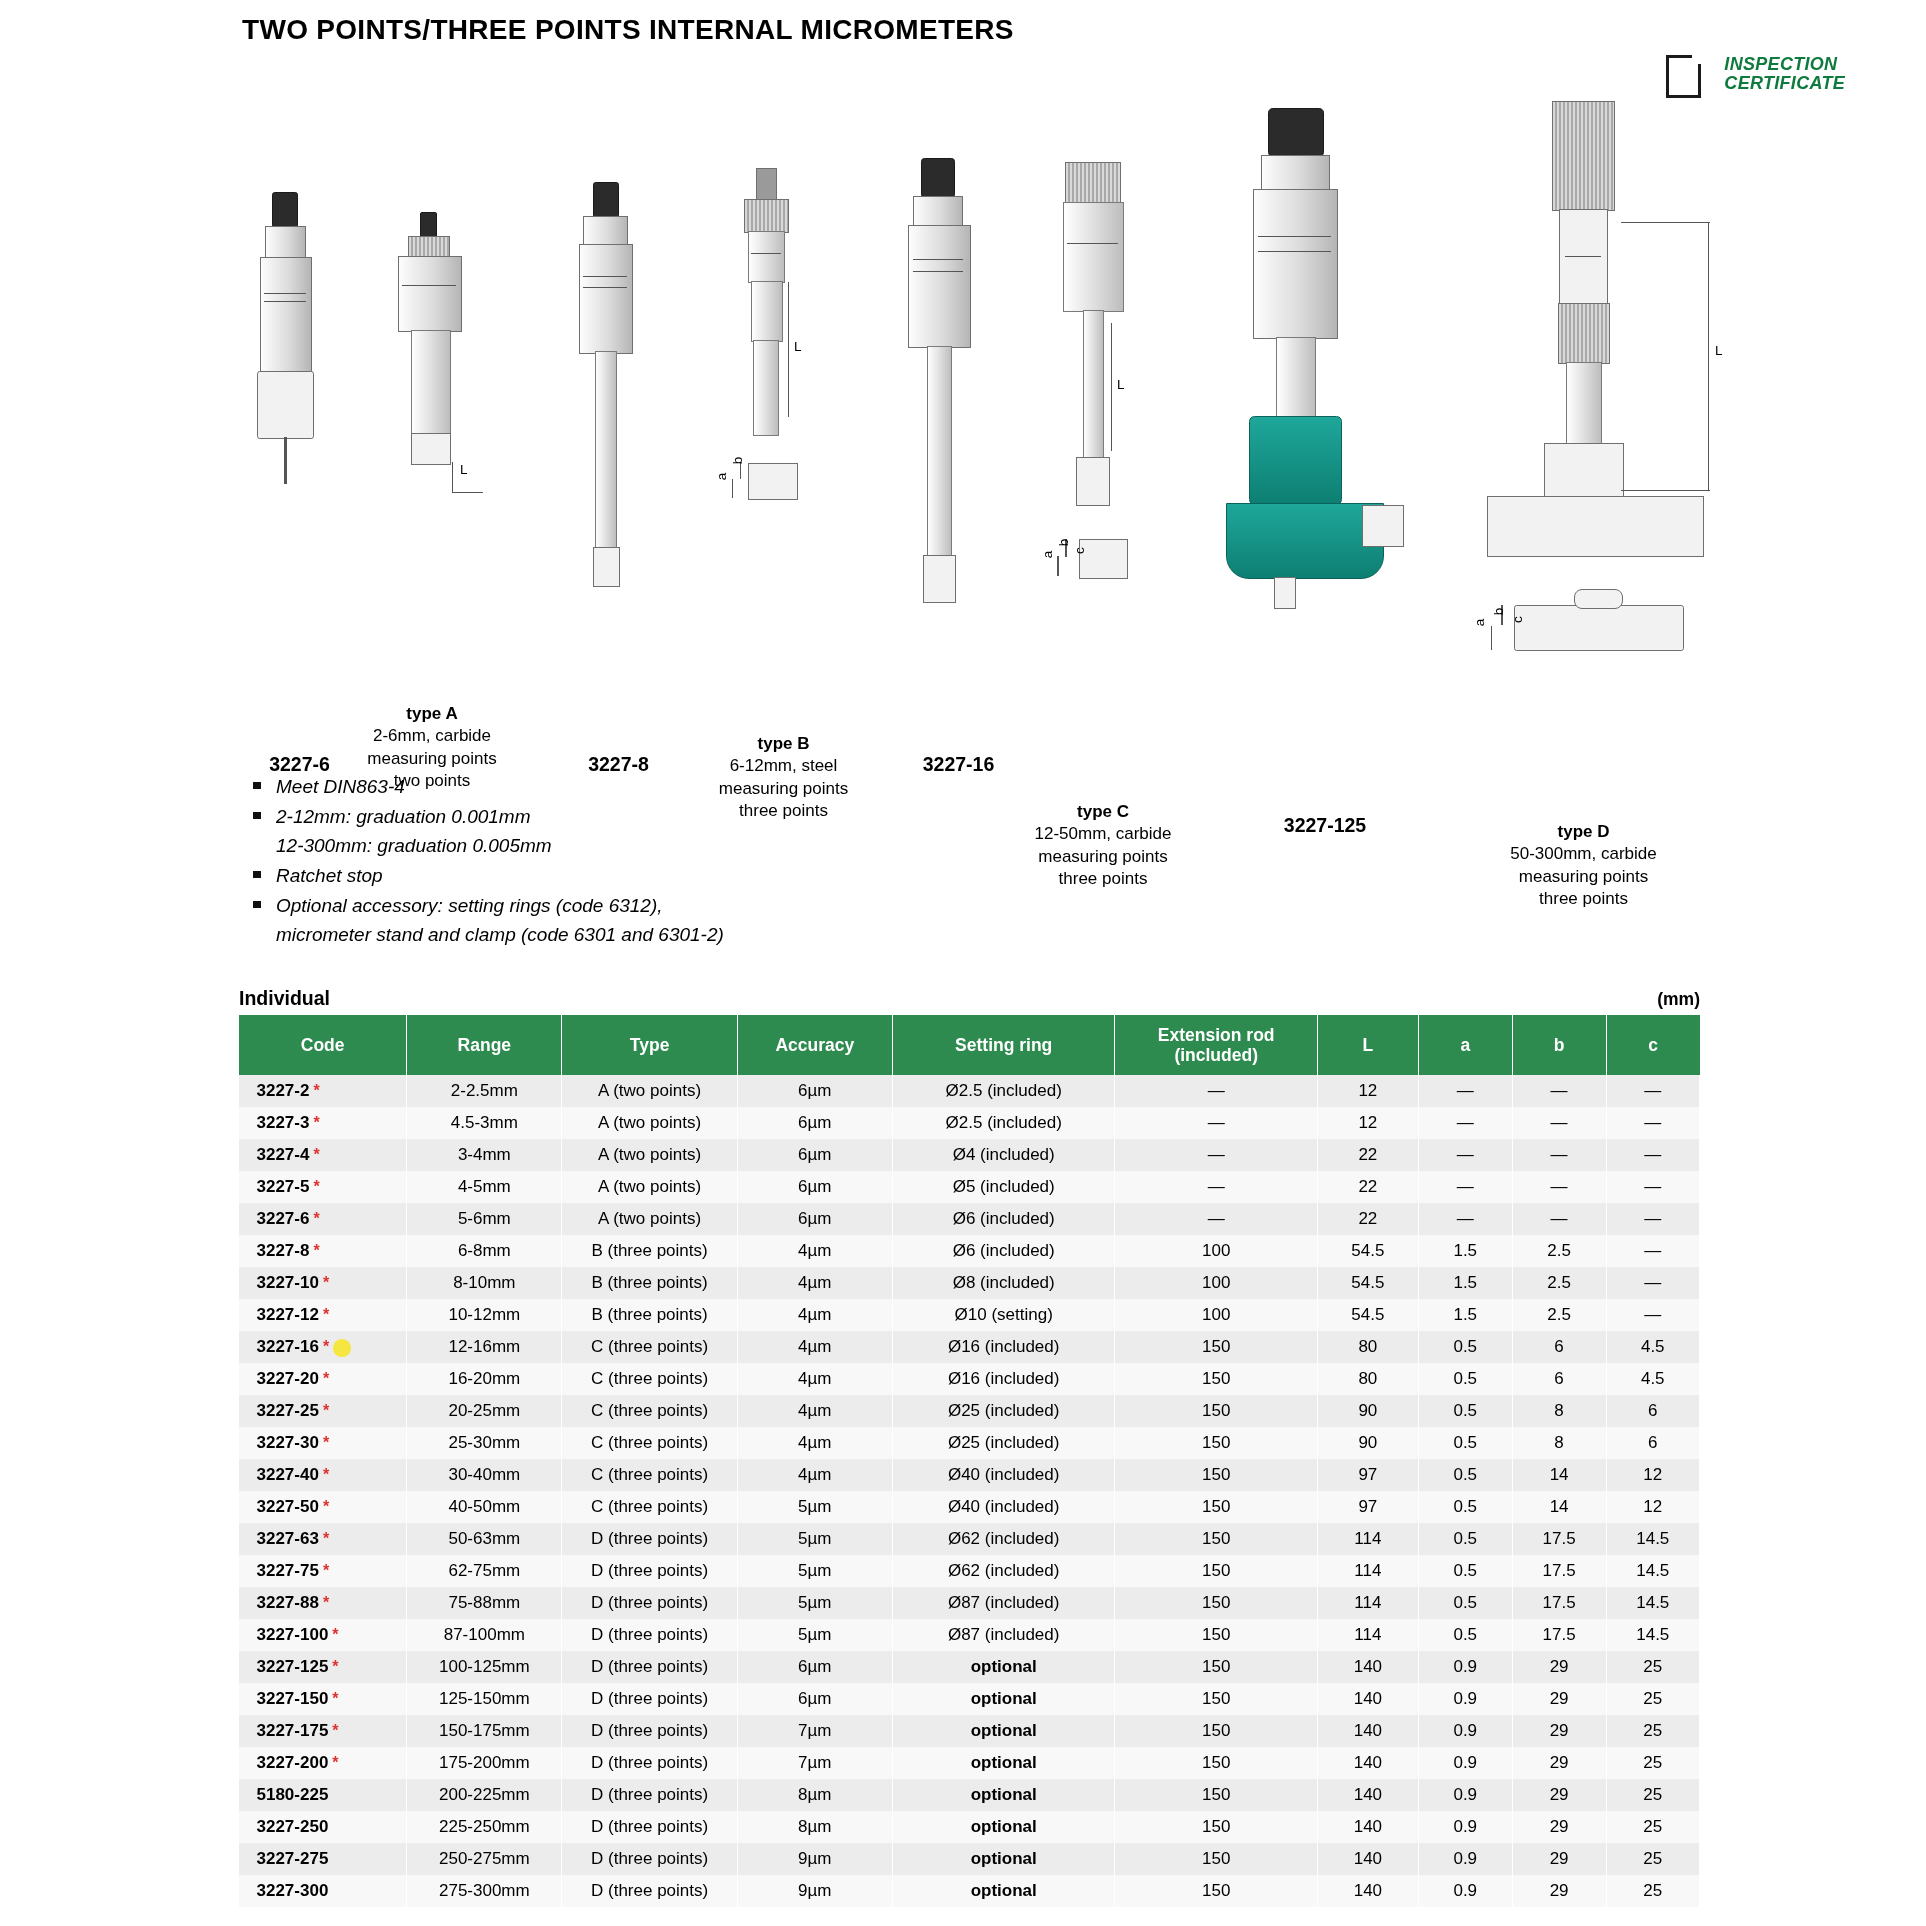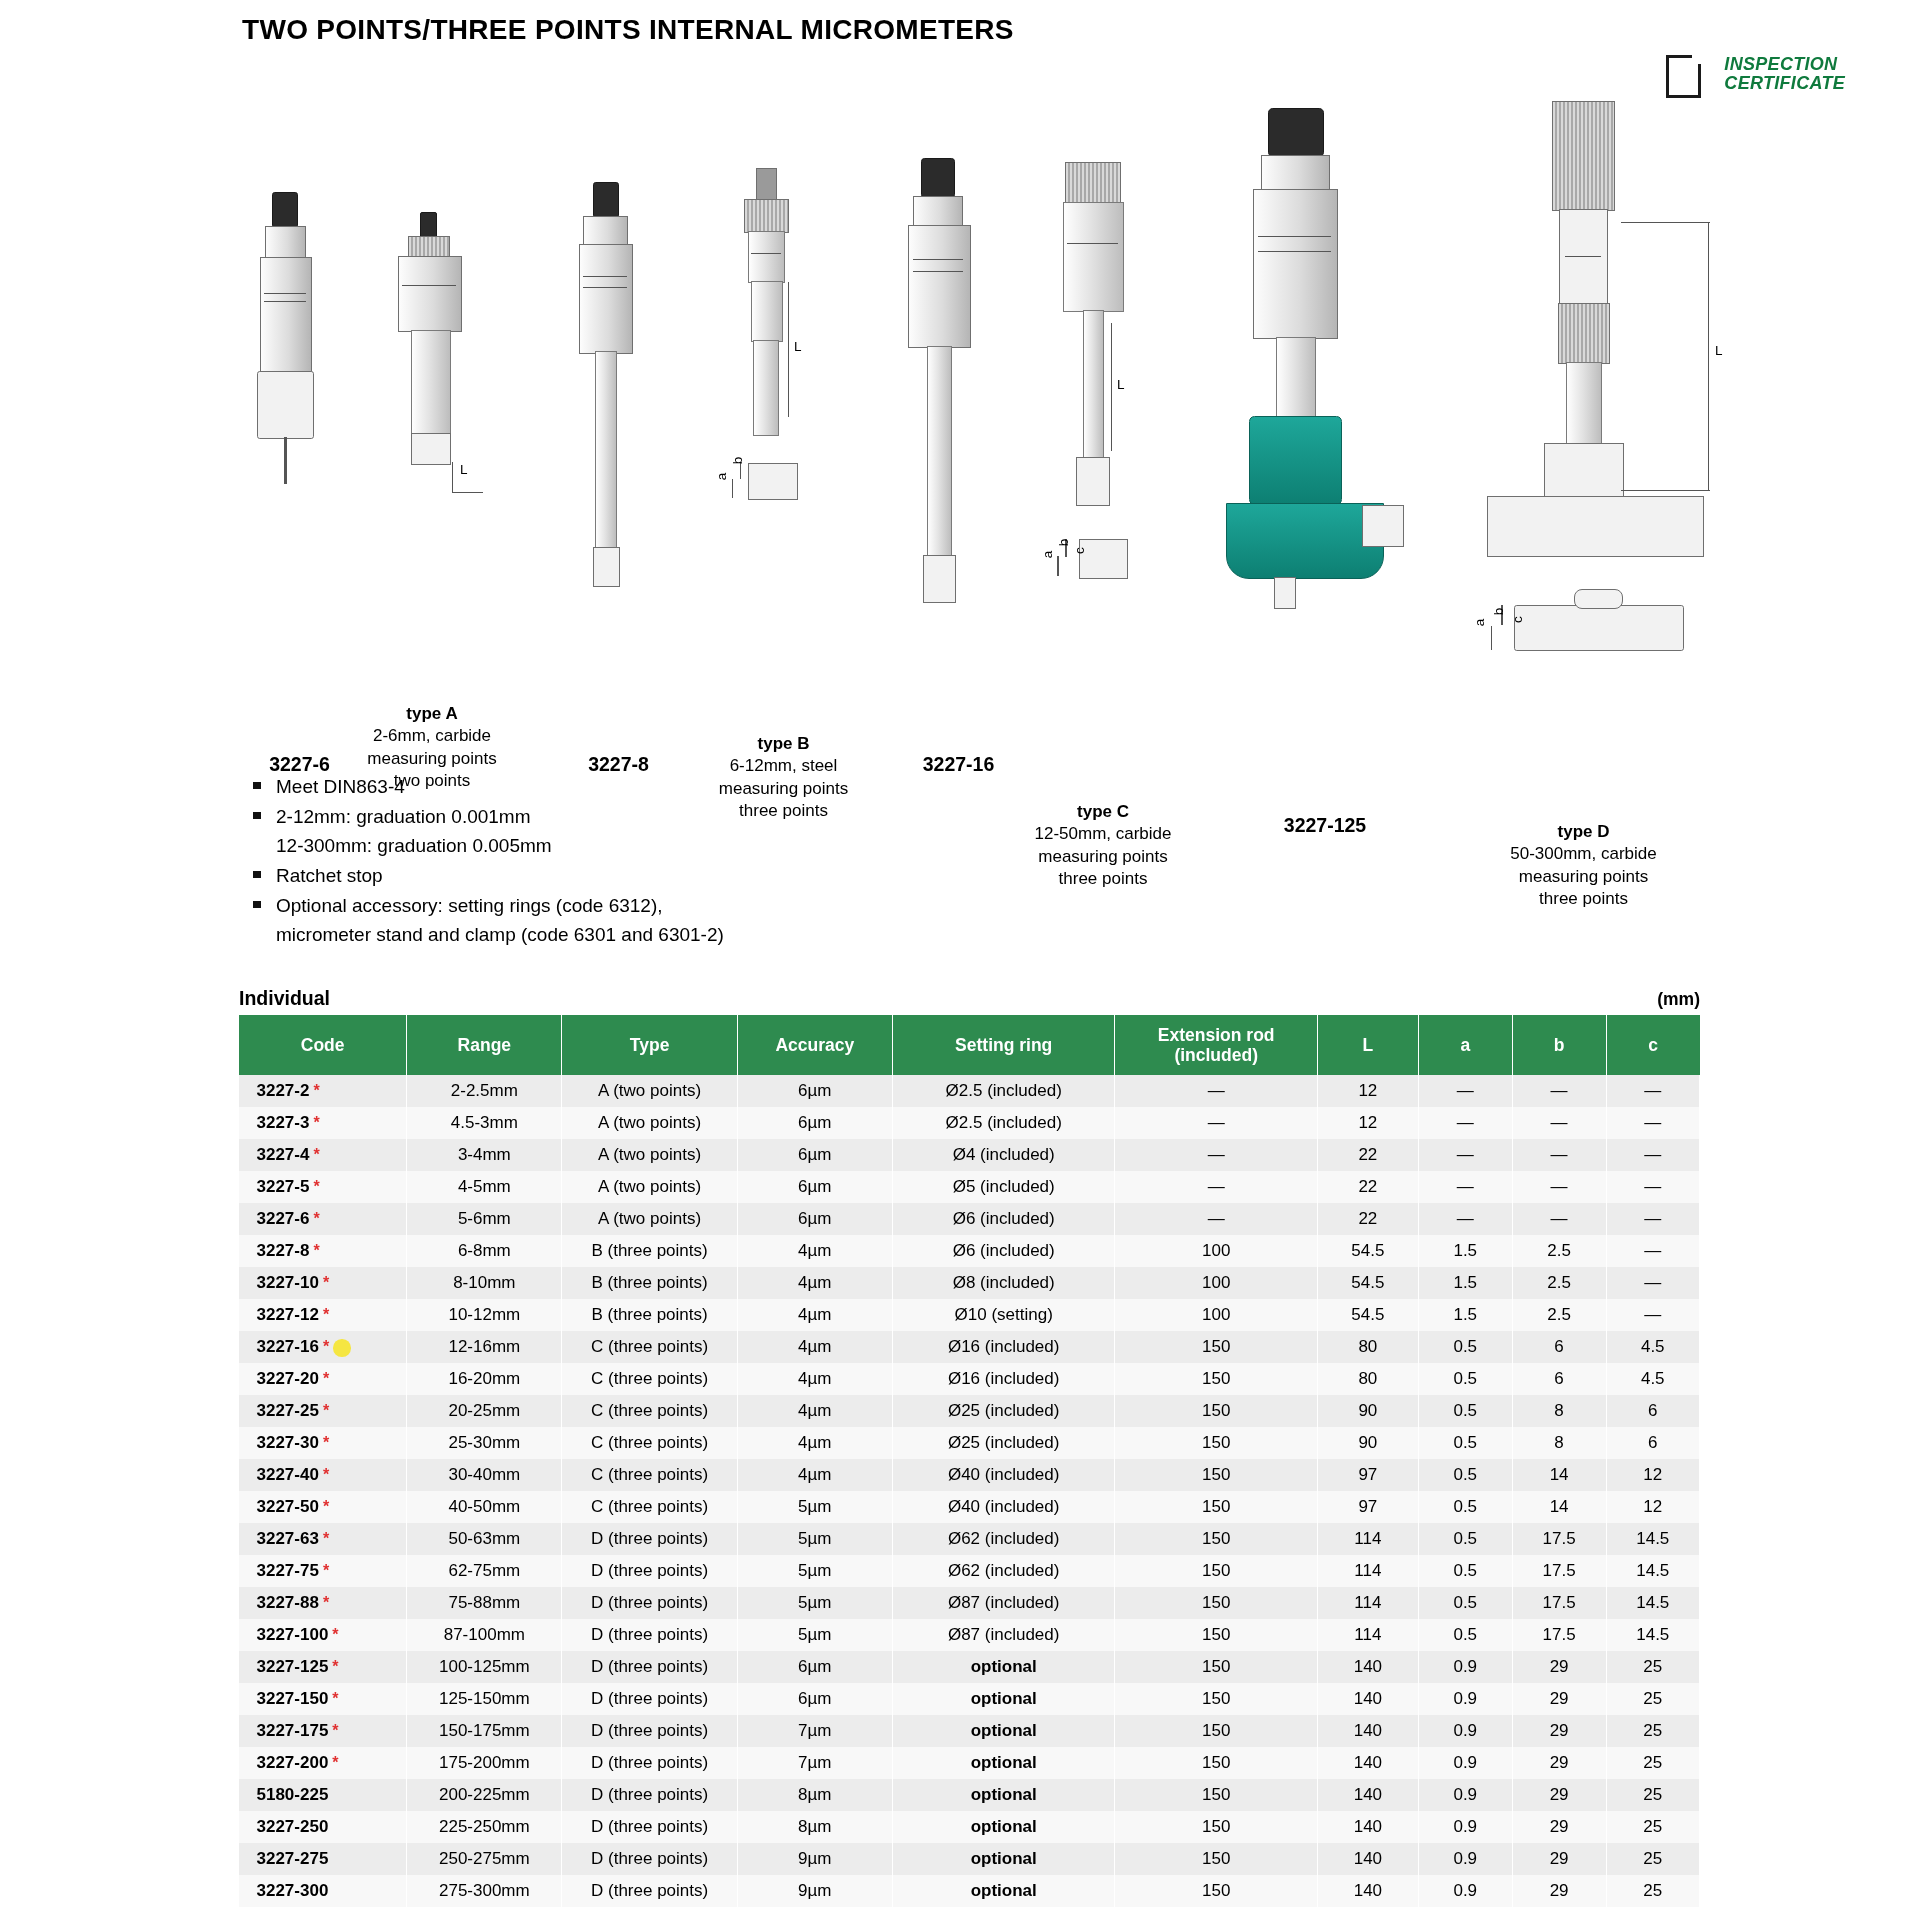--- a/index.html
+++ b/index.html
@@ -50,21 +50,21 @@
     border:1.3px solid #6f6f6f;position:absolute;
   }
   .shaft{position:absolute;background:linear-gradient(90deg,#ffffff,#e3e3e3 45%,#bdbdbd);border:1.3px solid #7a7a7a;}
   .thimble{position:absolute;background:linear-gradient(90deg,#fdfdfd,#dcdcdc 55%,#b5b5b5);border:1.3px solid #6f6f6f;}
   .green{position:absolute;background:linear-gradient(180deg,#1ea79a,#0d7f72);border:1.3px solid #0a6258;}
   .line{position:absolute;background:#555;}
   .dim{position:absolute;font-size:13.5px;}
 
   
   .bullets{position:absolute;left:252px;top:773px;font-size:19px;line-height:1.52;}
-  .bullets .row{position:relative;padding-left:24px;margin-bottom:1.3px;}
+  .bullets .row{position:relative;padding-left:24px;margin-bottom:1.3px;font-style:italic;}
   .bullets .row:before{
     content:"";position:absolute;left:1.3px;top:8.7px;width:7.4px;height:7.4px;background:#111;
   }
   .bullets .sub{padding-left:24px;}
 
   
   .tbl-wrap{position:absolute;left:239px;top:987px;width:1461px;}
   .tbl-top{display:flex;justify-content:space-between;align-items:flex-end;margin-bottom:5.4px;}
   .tbl-top .ind{font-size:19.5px;font-weight:bold;}
   .tbl-top .mm{font-size:17.5px;font-weight:bold;}

